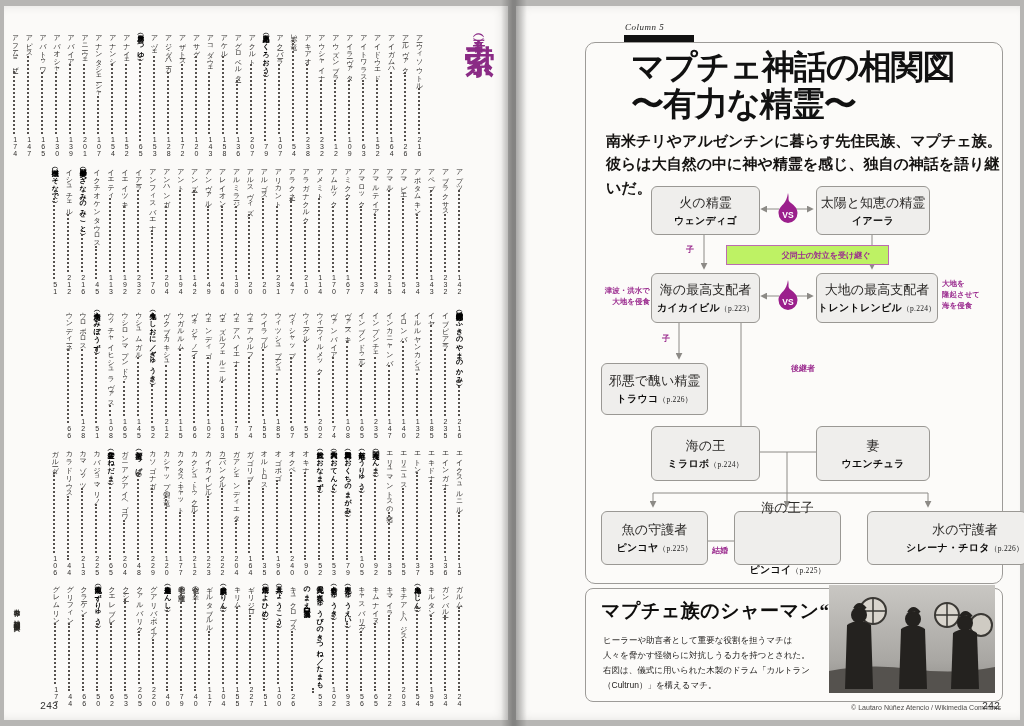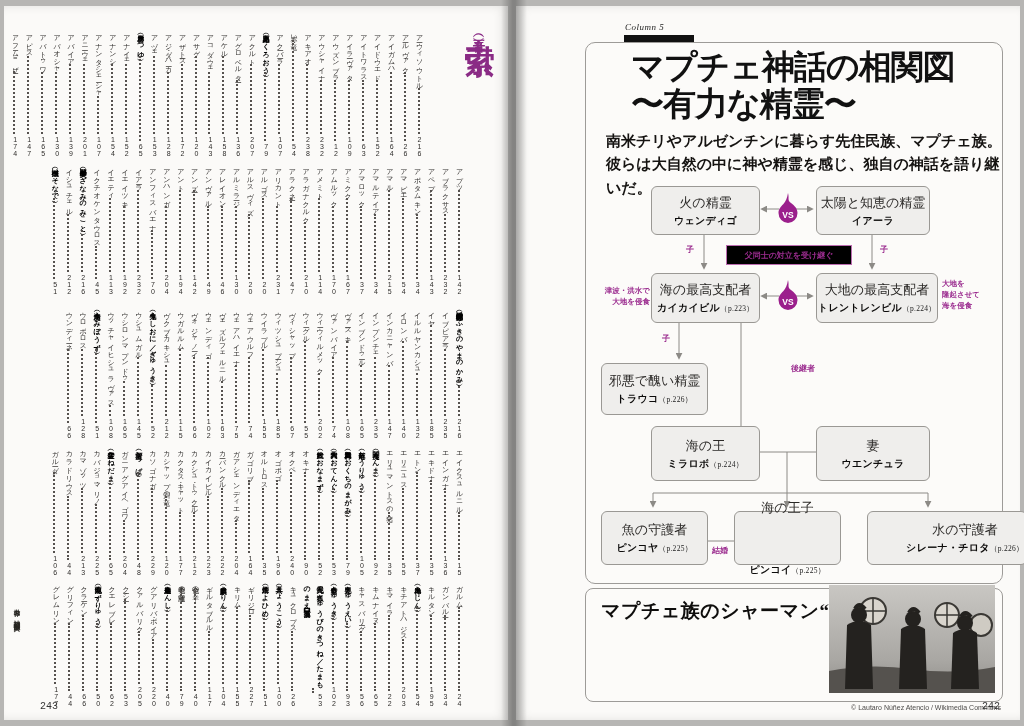--- a/index.html
+++ b/index.html
@@ -40,23 +40,23 @@
   .main-title{position:absolute;left:17px;top:6px;font-family:"Liberation Serif","DejaVu Serif",serif;
     font-weight:bold;font-size:33px;line-height:1.12;letter-spacing:-1px;color:#111;white-space:pre-line;margin-left:28px;}
   .main-sub{position:absolute;left:20px;top:86px;font-size:15px;font-weight:bold;color:#151311;line-height:1.55;white-space:pre-line;}
   .node{position:absolute;background:#efeeec;border:1px solid #9a9894;border-radius:6px;z-index:1;
     display:flex;flex-direction:column;align-items:center;justify-content:center;text-align:center;}
   .role{font-size:13px;color:#2a2826;margin-bottom:2px;}
   .nname{font-size:10px;font-weight:bold;color:#0d0c0b;letter-spacing:.3px;}
   .pref{font-style:normal;font-family:"Liberation Serif","DejaVu Serif",serif;font-weight:400;font-size:7.5px;color:#222;}
   .maglabel{position:absolute;color:#9b2c8f;font-weight:bold;font-size:8px;z-index:2;}
   .note{position:absolute;color:#9b2c8f;font-weight:bold;font-size:7.5px;line-height:1.45;white-space:pre-line;z-index:2;}
-  .inherit-box{position:absolute;left:140px;top:202px;width:124px;height:18px;background:#000000;
+  .inherit-box{position:absolute;left:140px;top:202px;width:124px;height:18px;background:#bef264;
     border:1px solid #bb6cb0;display:flex;align-items:center;justify-content:center;
-    color:#9b2c8f;font-weight:bold;font-size:8px;z-index:2;}
+    color:#9b2c8f;font-weight:bold;font-size:8px;z-index:2;padding-left:37px;}
   .flame{position:absolute;width:28px;height:34px;z-index:2;}
   .vstext{fill:#fff;font-size:8.5px;font-weight:bold;font-family:"Liberation Sans","DejaVu Sans",sans-serif;}
   .connectors{position:absolute;left:0;top:0;z-index:0;}
   .colbox{position:absolute;left:69px;top:582px;width:416px;height:112px;background:#fcfbf9;
     border:1.5px solid #9d9b98;border-radius:8px;}
   .colbox-title{position:absolute;left:15px;top:9px;font-family:"Liberation Serif","DejaVu Serif",serif;
     font-weight:bold;font-size:19px;color:#0e0d0c;letter-spacing:.5px;}
   .colbox-body{position:absolute;left:17px;top:44px;width:228px;font-size:8.5px;color:#1c1a18;line-height:1.75;white-space:pre-line;}
   .photo{position:absolute;left:243px;top:-4px;width:166px;height:108px;overflow:hidden;background:#888;}
   .credit{position:absolute;left:69px;top:698px;width:416px;text-align:right;font-size:7px;color:#4c4a48;}
@@ -920,20 +920,23 @@
       <div class="maglabel" style="left:120px;top:502px;width:28px;text-align:center;">結婚</div>
       <div class="note" style="left:4px;top:243px;width:60px;text-align:right;">津波・洪水で
 大地を侵食</div>
       <div class="note" style="left:356px;top:236px;width:58px;">大地を
 隆起させて
 海を侵食</div>
     </div>
 
     <div class="colbox">
       <div class="colbox-title">マプチェ族のシャーマン“マチ”</div>
+      <div class="colbox-body">ヒーラーや助言者として重要な役割を担うマチは
+人々を脅かす怪物らに対抗しうる力を持つとされた。
+右図は、儀式に用いられた木製のドラム「カルトラン（Cultrun）」を構えるマチ。</div>
       <div class="photo">
         <svg width="166" height="108" viewBox="0 0 166 108">
           <defs>
             <linearGradient id="sky" x1="0" y1="0" x2="0" y2="1">
               <stop offset="0" stop-color="#c9c7c3"></stop>
               <stop offset="0.7" stop-color="#a9a7a3"></stop>
               <stop offset="1" stop-color="#8f8d89"></stop>
             </linearGradient>
           </defs>
           <rect width="166" height="108" fill="url(#sky)"></rect>

